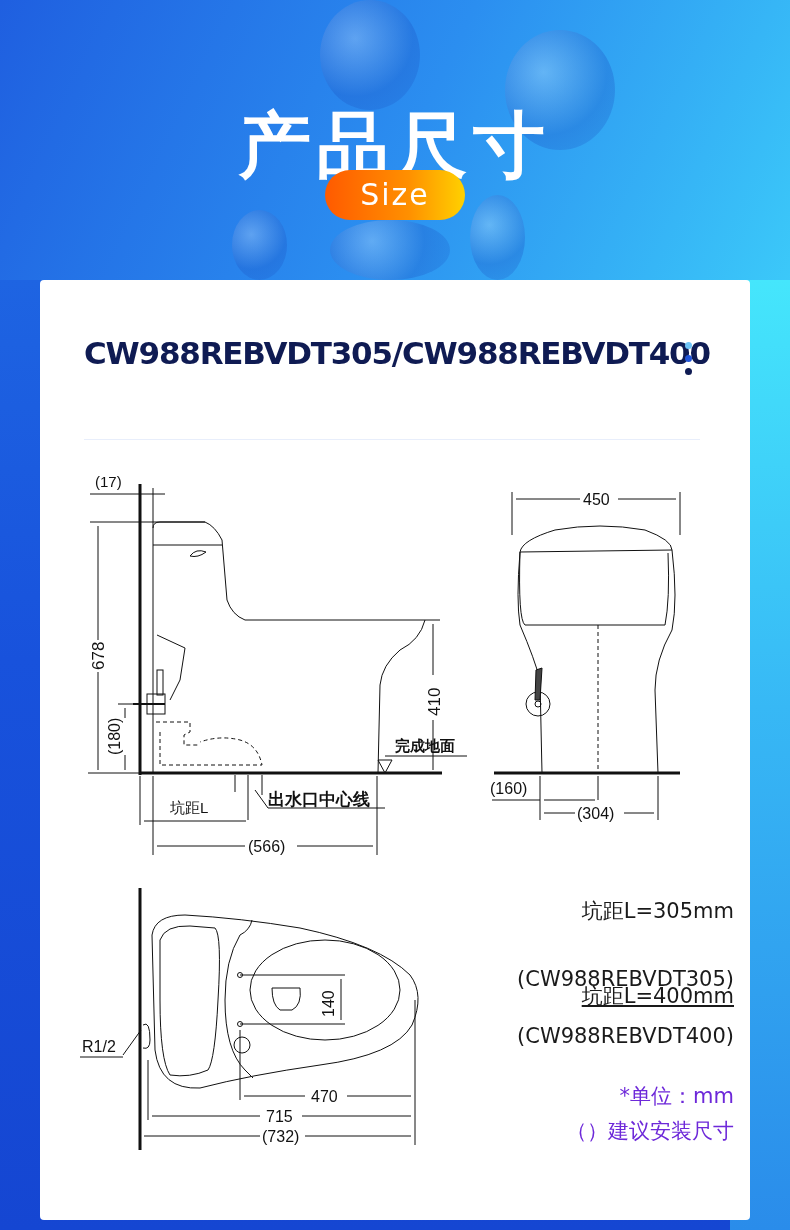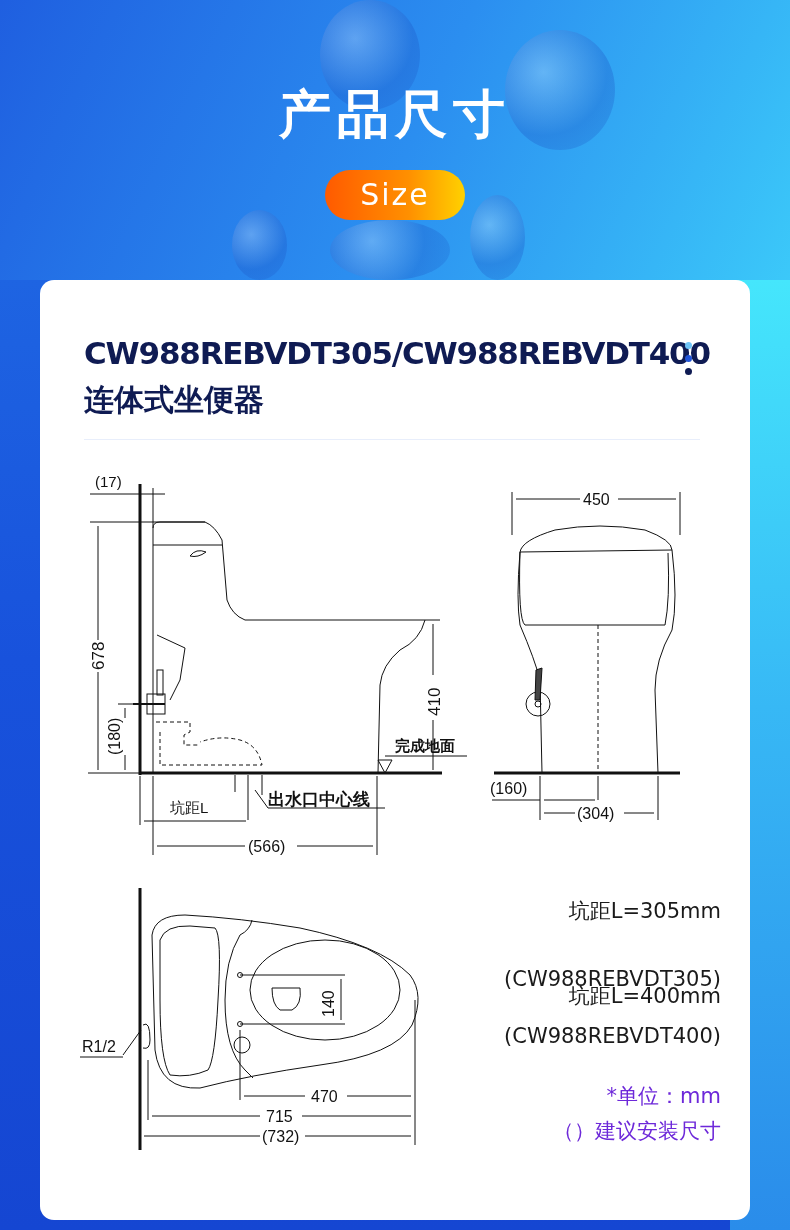--- a/index.html
+++ b/index.html
@@ -5,37 +5,37 @@
   html,body{margin:0;padding:0;}
   body{width:790px;height:1230px;position:relative;overflow:hidden;
     font-family:"Liberation Sans","DejaVu Sans",sans-serif;
     background:linear-gradient(115deg,#1f5fe0 0%,#2b8ef0 35%,#3fd6fb 75%,#44e8fd 100%);}
   .bg-lower{position:absolute;left:0;top:280px;width:790px;height:950px;
     background:linear-gradient(180deg,#1e64e2 0%,#1852dc 40%,#1546d2 100%);}
   .bg-lower-right{position:absolute;right:0;top:280px;width:60px;height:950px;
     background:linear-gradient(180deg,#45e6fc 0%,#37b8f5 45%,#2a8cea 100%);}
   .bubble{position:absolute;border-radius:50%;
     background:radial-gradient(circle at 35% 35%,rgba(255,255,255,0.25),rgba(30,90,200,0.35) 60%,rgba(20,70,190,0.15));}
-  .title{position:absolute;left:0;top:80px;width:790px;text-align:center;
-    color:#fff;font-size:52px;font-weight:bold;letter-spacing:6px;
+  .title{position:absolute;left:0;top:98px;width:790px;text-align:center;
+    color:#fff;font-size:72px;font-weight:bold;letter-spacing:6px;
     font-family:"DejaVu Sans",sans-serif;}
   .pill{position:absolute;left:325px;top:170px;width:140px;height:50px;border-radius:25px;
     background:linear-gradient(90deg,#ff5a00 0%,#ff9000 60%,#ffd100 100%);
     color:#fff;font-size:30px;text-align:center;line-height:50px;letter-spacing:2px;
     font-family:"DejaVu Sans",sans-serif;}
-  .card{position:absolute;left:40px;top:280px;width:710px;height:940px;background:#fff;border-radius:14px;}
+  .card{position:absolute;left:40px;top:280px;width:710px;height:940px;background:#fff;border-radius:4px;}
   .model{position:absolute;left:44px;top:55px;font-size:31px;font-weight:bold;color:#0f1b53;
     font-family:"DejaVu Sans",sans-serif;letter-spacing:-1.2px;white-space:nowrap;}
   .ptype{position:absolute;left:44px;top:100px;font-size:30px;font-weight:bold;color:#0f1b53;
     font-family:"DejaVu Sans",sans-serif;}
   .dots{position:absolute;left:645px;top:62px;width:8px;}
   .dots span{display:block;width:7px;height:7px;border-radius:50%;margin-bottom:6px;}
   .divider{position:absolute;left:44px;top:159px;width:616px;height:1px;background:#e8eefb;}
   svg text{font-family:"Liberation Sans","DejaVu Sans",sans-serif;fill:#111;}
-  .notes{position:absolute;right:69px;text-align:left;color:#1a1a1a;font-size:21px;
+  .notes{position:absolute;right:56px;text-align:left;color:#1a1a1a;font-size:21px;
     font-family:"DejaVu Sans",sans-serif;white-space:nowrap;}
   .unit{color:#6d28d9;}
 </style>
 </head>
 <body>
 
 <div class="bg-lower"></div>
 <div class="bg-lower-right"></div>
 <div class="bubble" style="left:320px;top:0;width:100px;height:110px;"></div>
 <div class="bubble" style="left:232px;top:210px;width:55px;height:70px;"></div>
@@ -46,21 +46,20 @@
 <div class="title">产品尺寸</div>
 <div class="pill">Size</div>
 
 <div class="card">
   <div class="model">CW988REBVDT305/CW988REBVDT400</div>
   <div class="dots">
     <span style="background:#6fc4f7"></span>
     <span style="background:#2155d8"></span>
     <span style="background:#0f1b53"></span>
   </div>
-  <div class="ptype">连体式坐便器</div>
   <div class="divider"></div>
 </div>
 
 <svg style="position:absolute;left:0;top:0" width="790" height="1230" viewBox="0 0 790 1230">
   <g stroke="#111" fill="none" stroke-width="1">
 
     <line x1="140" y1="484" x2="140" y2="775" stroke-width="3"></line>
 
     <line x1="140" y1="773" x2="442" y2="773" stroke-width="3"></line>
 
@@ -174,16 +173,16 @@
   </g>
   <text x="82" y="1052" font-size="16">R1/2</text>
   <text x="0" y="0" font-size="16" transform="translate(334,1017) rotate(-90)">140</text>
   <text x="311" y="1102" font-size="16">470</text>
   <text x="266" y="1122" font-size="16">715</text>
   <text x="262" y="1142" font-size="16">(732)</text>
 </svg>
 
 <div class="notes" style="top:897px;">坑距L=305mm</div>
 <div class="notes" style="top:931px;margin-top:36px;">(CW988REBVDT305)</div>
-<div class="notes" style="top:982px;">坑距L=400mm</div>
+<div class="notes" style="top:982px;text-decoration:underline;">坑距L=400mm</div>
 <div class="notes" style="top:1016px;margin-top:8px;">(CW988REBVDT400)</div>
 <div class="notes unit" style="top:1082px;">*单位：mm</div>
 <div class="notes unit" style="top:1117px;">（）建议安装尺寸</div>
 
 </body></html>

